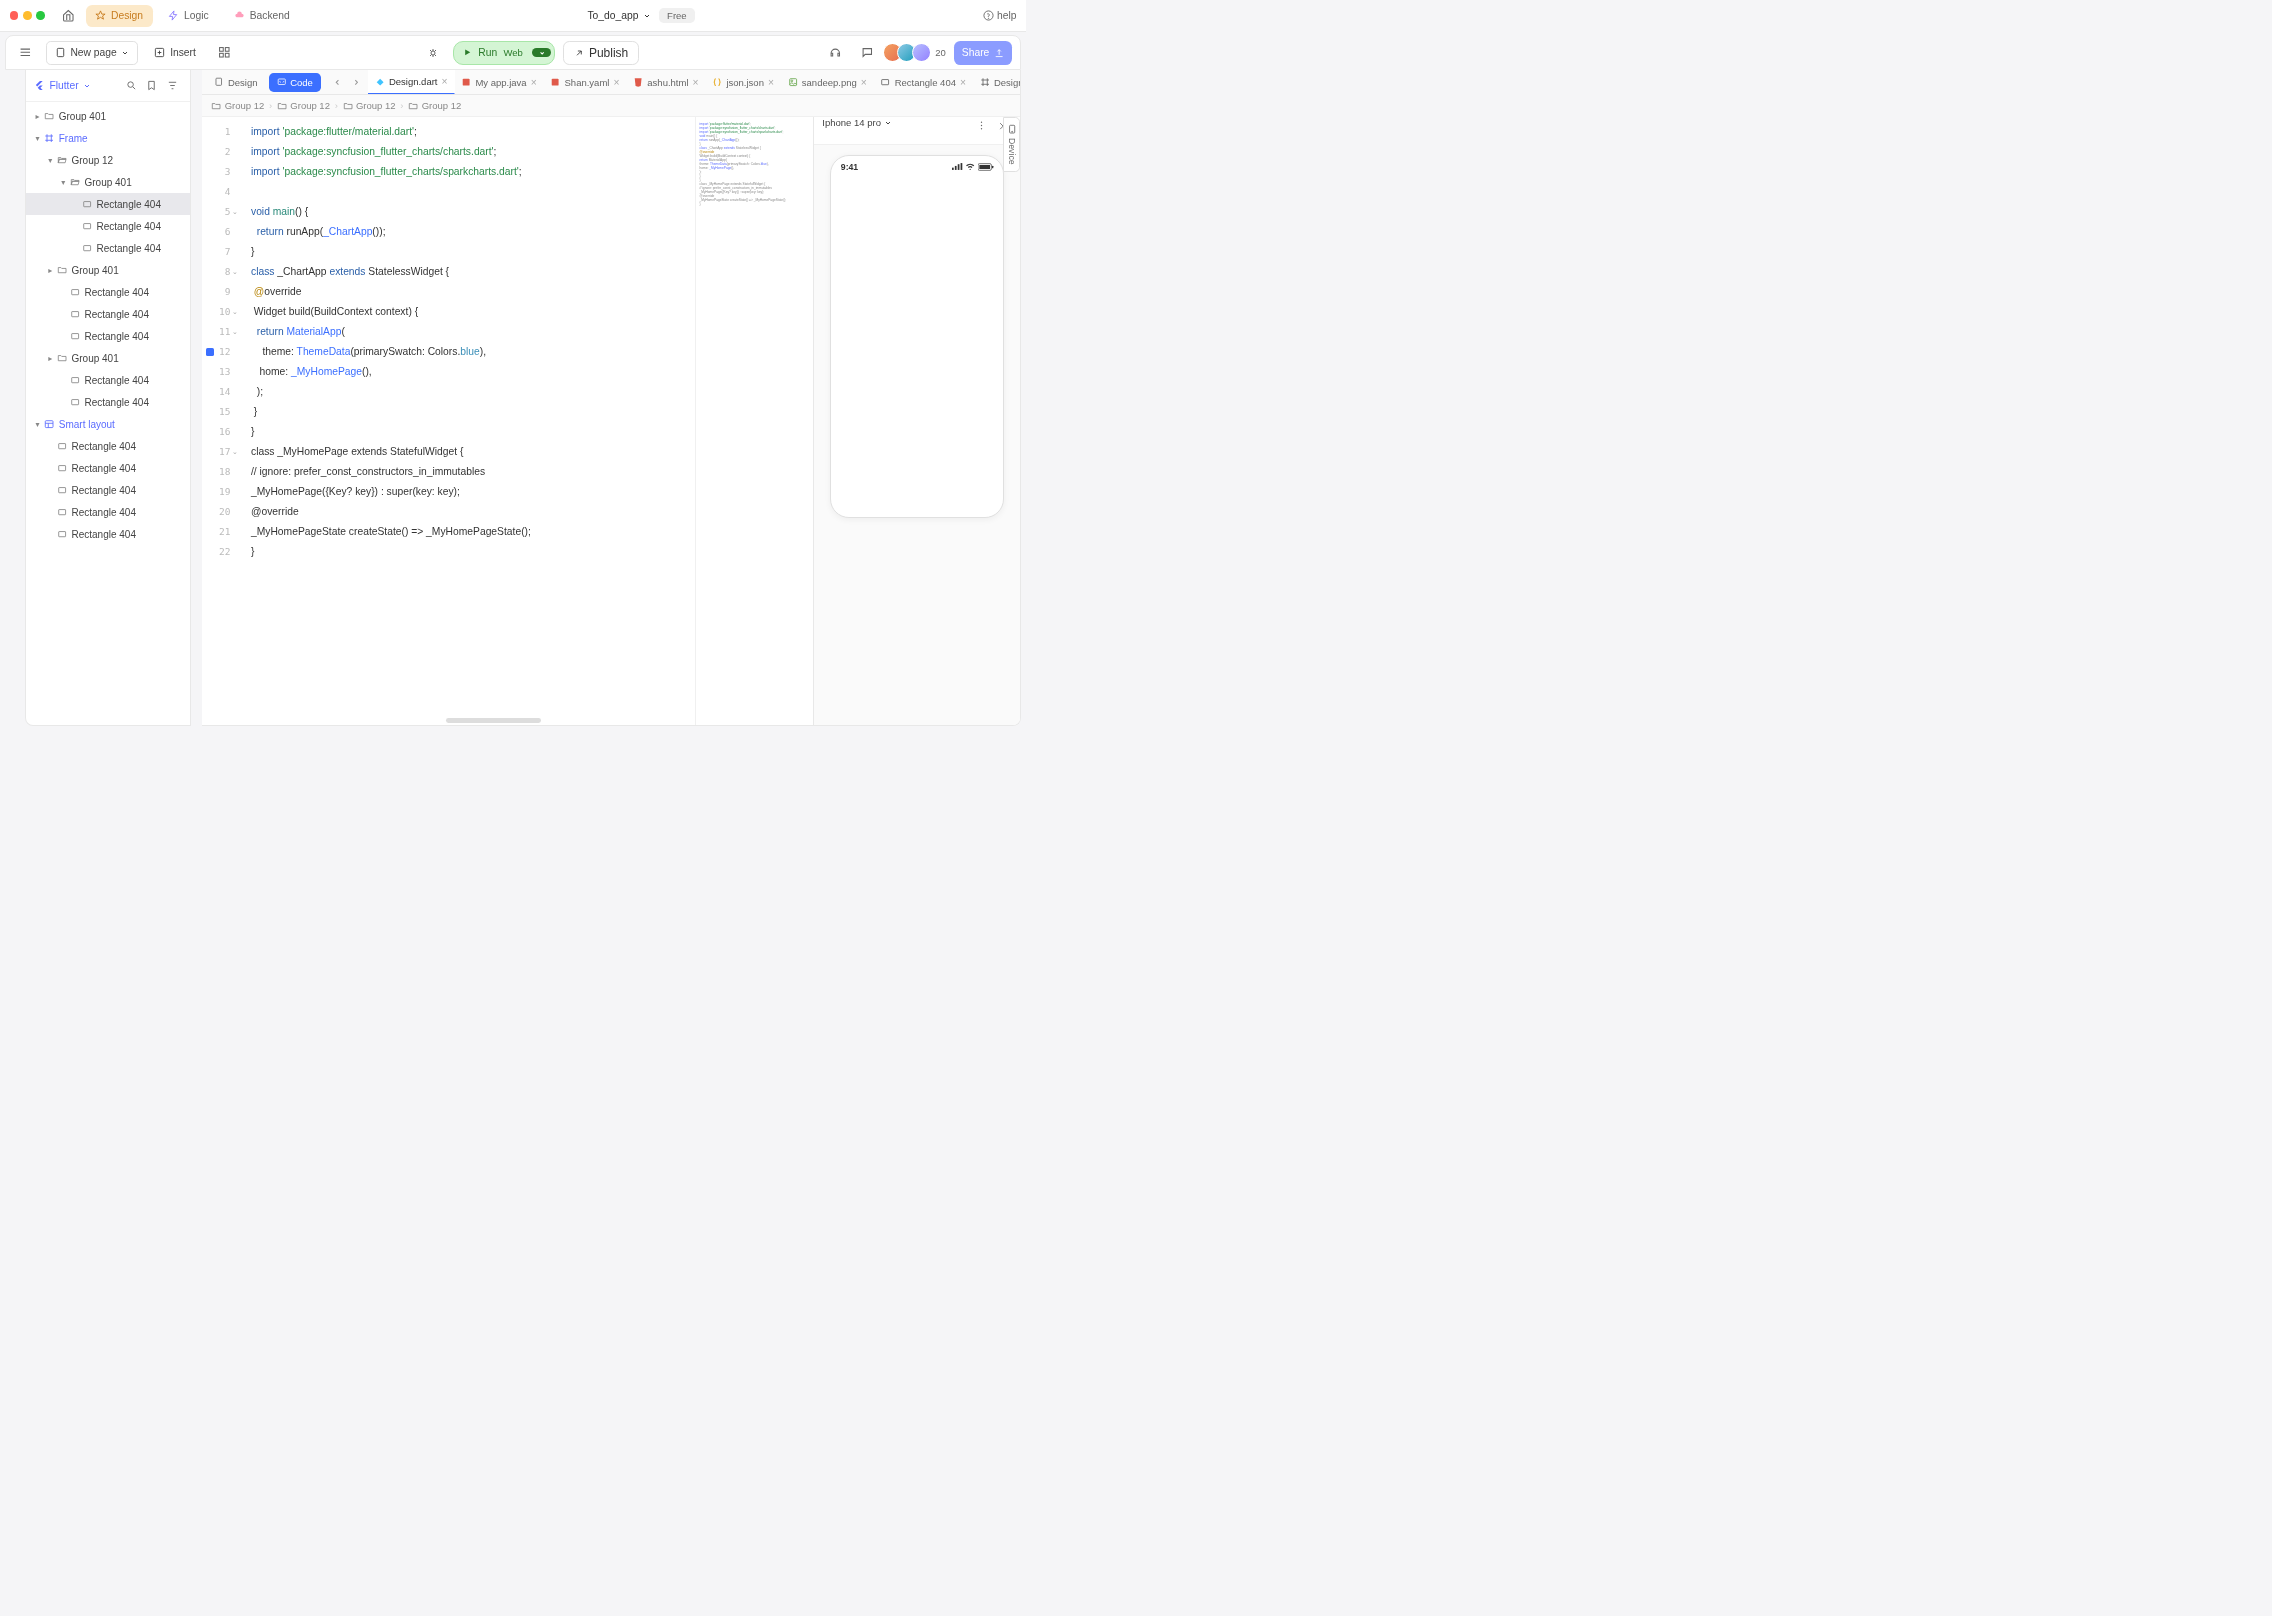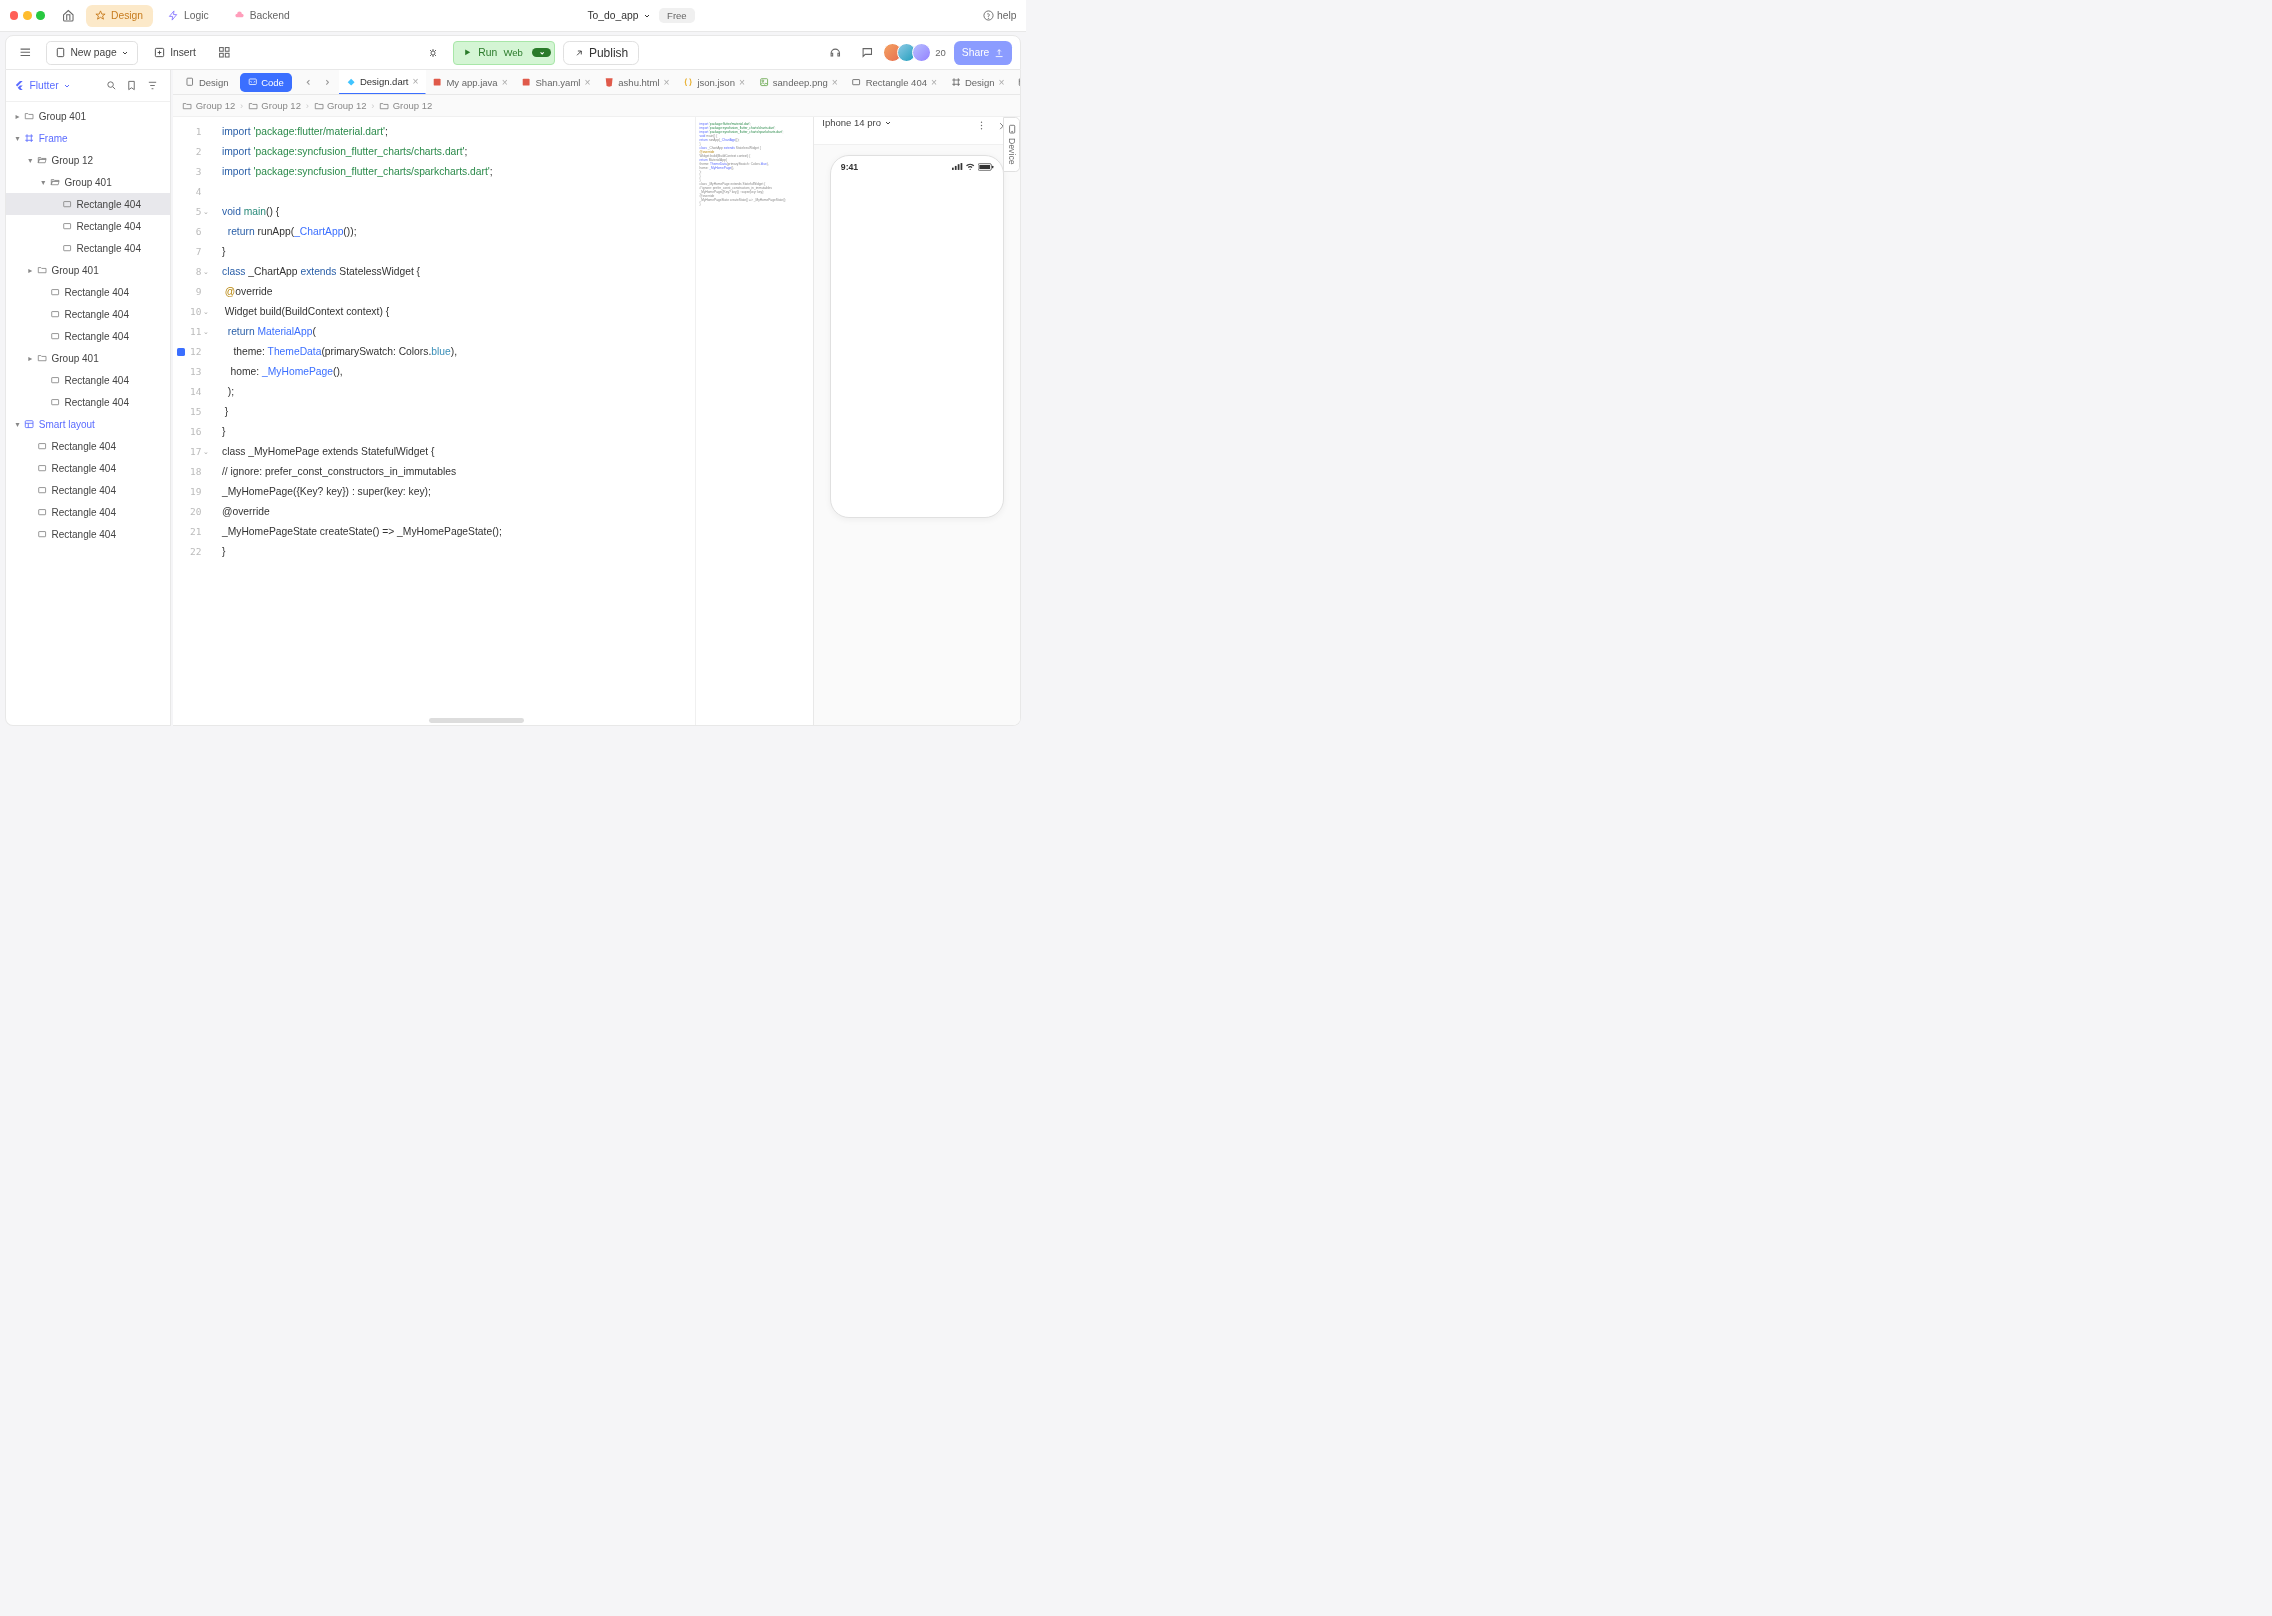--- a/index.html
+++ b/index.html
@@ -20,31 +20,31 @@
 .app-name-btn { display: flex; align-items: center; gap: 4.7px; font-weight: 500; cursor: pointer; }
 .free-badge { background: #f0f0f0; padding: 2.4px 8px; border-radius: 4.7px; font-size: 9.5px; color: #666; }
 .help-btn { display: flex; align-items: center; gap: 3.2px; color: #666; cursor: pointer; font-size: 10.3px; }
 
 
 .toolbar { height: 35px; background: #fff; border-bottom: 0.8px solid #e8e8e8; display: flex; align-items: center; padding: 0 8px; gap: 8px; margin: 3.2px 4.7px 0 4.7px; border-radius: 8px 8px 0 0; border: 0.8px solid #e8e8e8; }
 .tb-icon-btn { width: 24px; height: 24px; display: flex; align-items: center; justify-content: center; border-radius: 4.7px; cursor: pointer; color: #666; }
 .tb-btn { height: 24px; padding: 0 8px; display: flex; align-items: center; gap: 4.7px; border-radius: 4.7px; cursor: pointer; color: #444; border: 0.8px solid #e0e0e0; background: #fff; font-size: 10.3px; }
 .tb-btn-plain { border: none; background: transparent; }
 .tb-spacer { flex: 1; }
-.run-btn { background: #d4f5d4; border: 0.8px solid #a8e6a8; color: #2a7a2a; height: 24px; padding: 0 3.2px 0 9.5px; border-radius: 4px; display: flex; align-items: center; gap: 6.3px; font-weight: 500; cursor: pointer; }
+.run-btn { background: #d4f5d4; border: 0.8px solid #a8e6a8; color: #2a7a2a; height: 24px; padding: 0 3.2px 0 9.5px; border-radius: 10px; display: flex; align-items: center; gap: 6.3px; font-weight: 500; cursor: pointer; }
 .run-web-pill { background: #2a7a2a; color: #fff; border-radius: 9.5px; padding: 1.6px 6.3px; font-size: 8.7px; display: flex; align-items: center; gap: 2.4px; margin-left: 3.2px; }
 .run-web-label { color: #2a7a2a; font-size: 9.5px; }
 .publish-btn { background: #fff; border: 0.8px solid #e0e0e0; height: 24px; padding: 0 9.5px; border-radius: 6.3px; display: flex; align-items: center; gap: 4.7px; cursor: pointer; font-size: 12px; }
 .avatars { display: flex; align-items: center; }
 .avatar { width: 19px; height: 19px; border-radius: 50%; border: 1.6px solid #fff; margin-left: -4.7px; background-size: cover; }
 .avatar-count { margin-left: 4.7px; font-size: 9.5px; color: #666; }
 .share-btn { background: #8b9cff; color: #fff; height: 24px; padding: 0 8px; border-radius: 6.3px; display: flex; align-items: center; gap: 4.7px; font-weight: 500; cursor: pointer; }
 
 
-.main-container { display: flex; height: calc(100% - 69px); padding: 0 4.7px 4.7px 4.7px; gap: 2px; }
+.main-container { display: flex; height: calc(100% - 69px); padding: 0 4.7px 4.7px 4.7px; gap: 11px; margin-left: 20px; }
 .left-panel { width: 166px; background: #fff; border: 0.8px solid #e8e8e8; border-top: none; border-radius: 0 0 0 8px; display: flex; flex-direction: column; overflow: hidden; }
 .left-header { height: 32px; display: flex; align-items: center; padding: 0 8px; gap: 6.3px; border-bottom: 0.8px solid #f0f0f0; }
 .flutter-label { display: flex; align-items: center; gap: 4.7px; font-weight: 500; color: #5b6cff; flex: 1; cursor: pointer; }
 .left-header-icons { display: flex; gap: 1.6px; }
 .left-header-icons .tb-icon-btn { width: 19px; height: 19px; }
 .tree { flex: 1; overflow-y: auto; padding: 3.2px 0; }
 .tree-item { height: 22px; display: flex; align-items: center; cursor: pointer; font-size: 10px; color: #444; }
 .tree-item.selected { background: #e8e8ec; }
 .tree-chevron { width: 11px; display: flex; justify-content: center; color: #888; font-size: 8px; }
 .tree-icon { width: 12.6px; margin-right: 3.2px; display: flex; justify-content: center; color: #888; }

